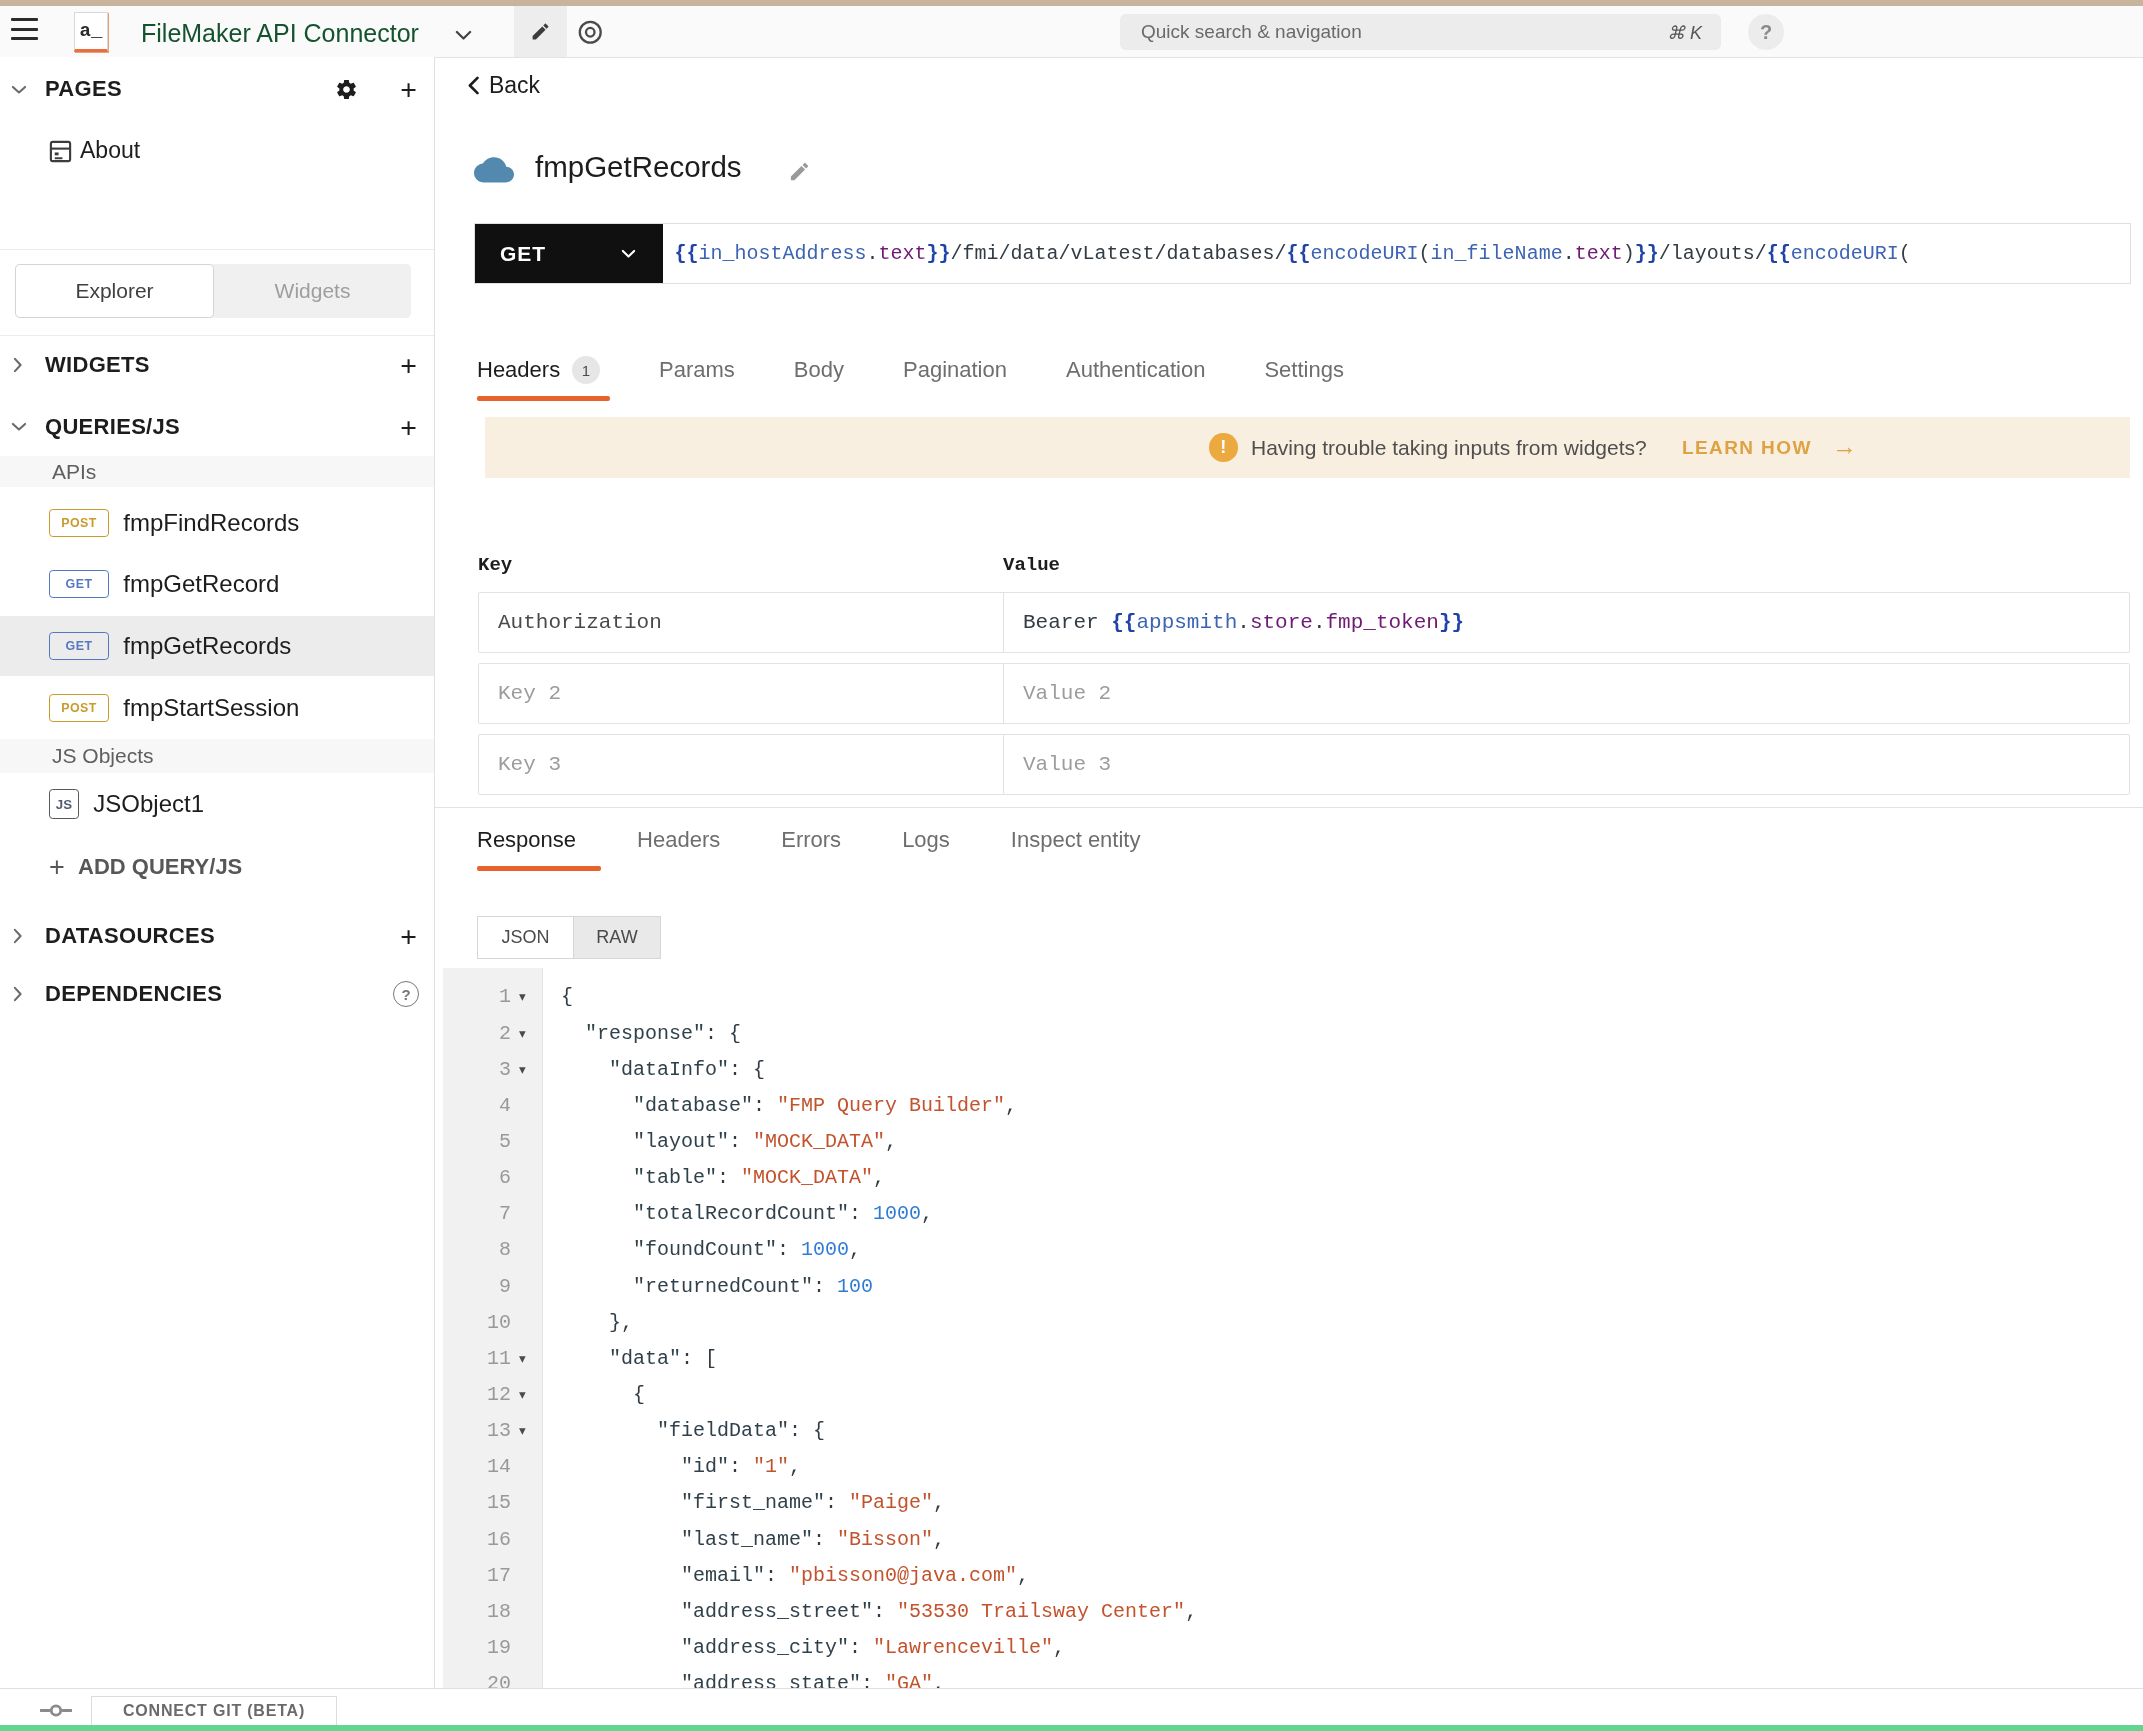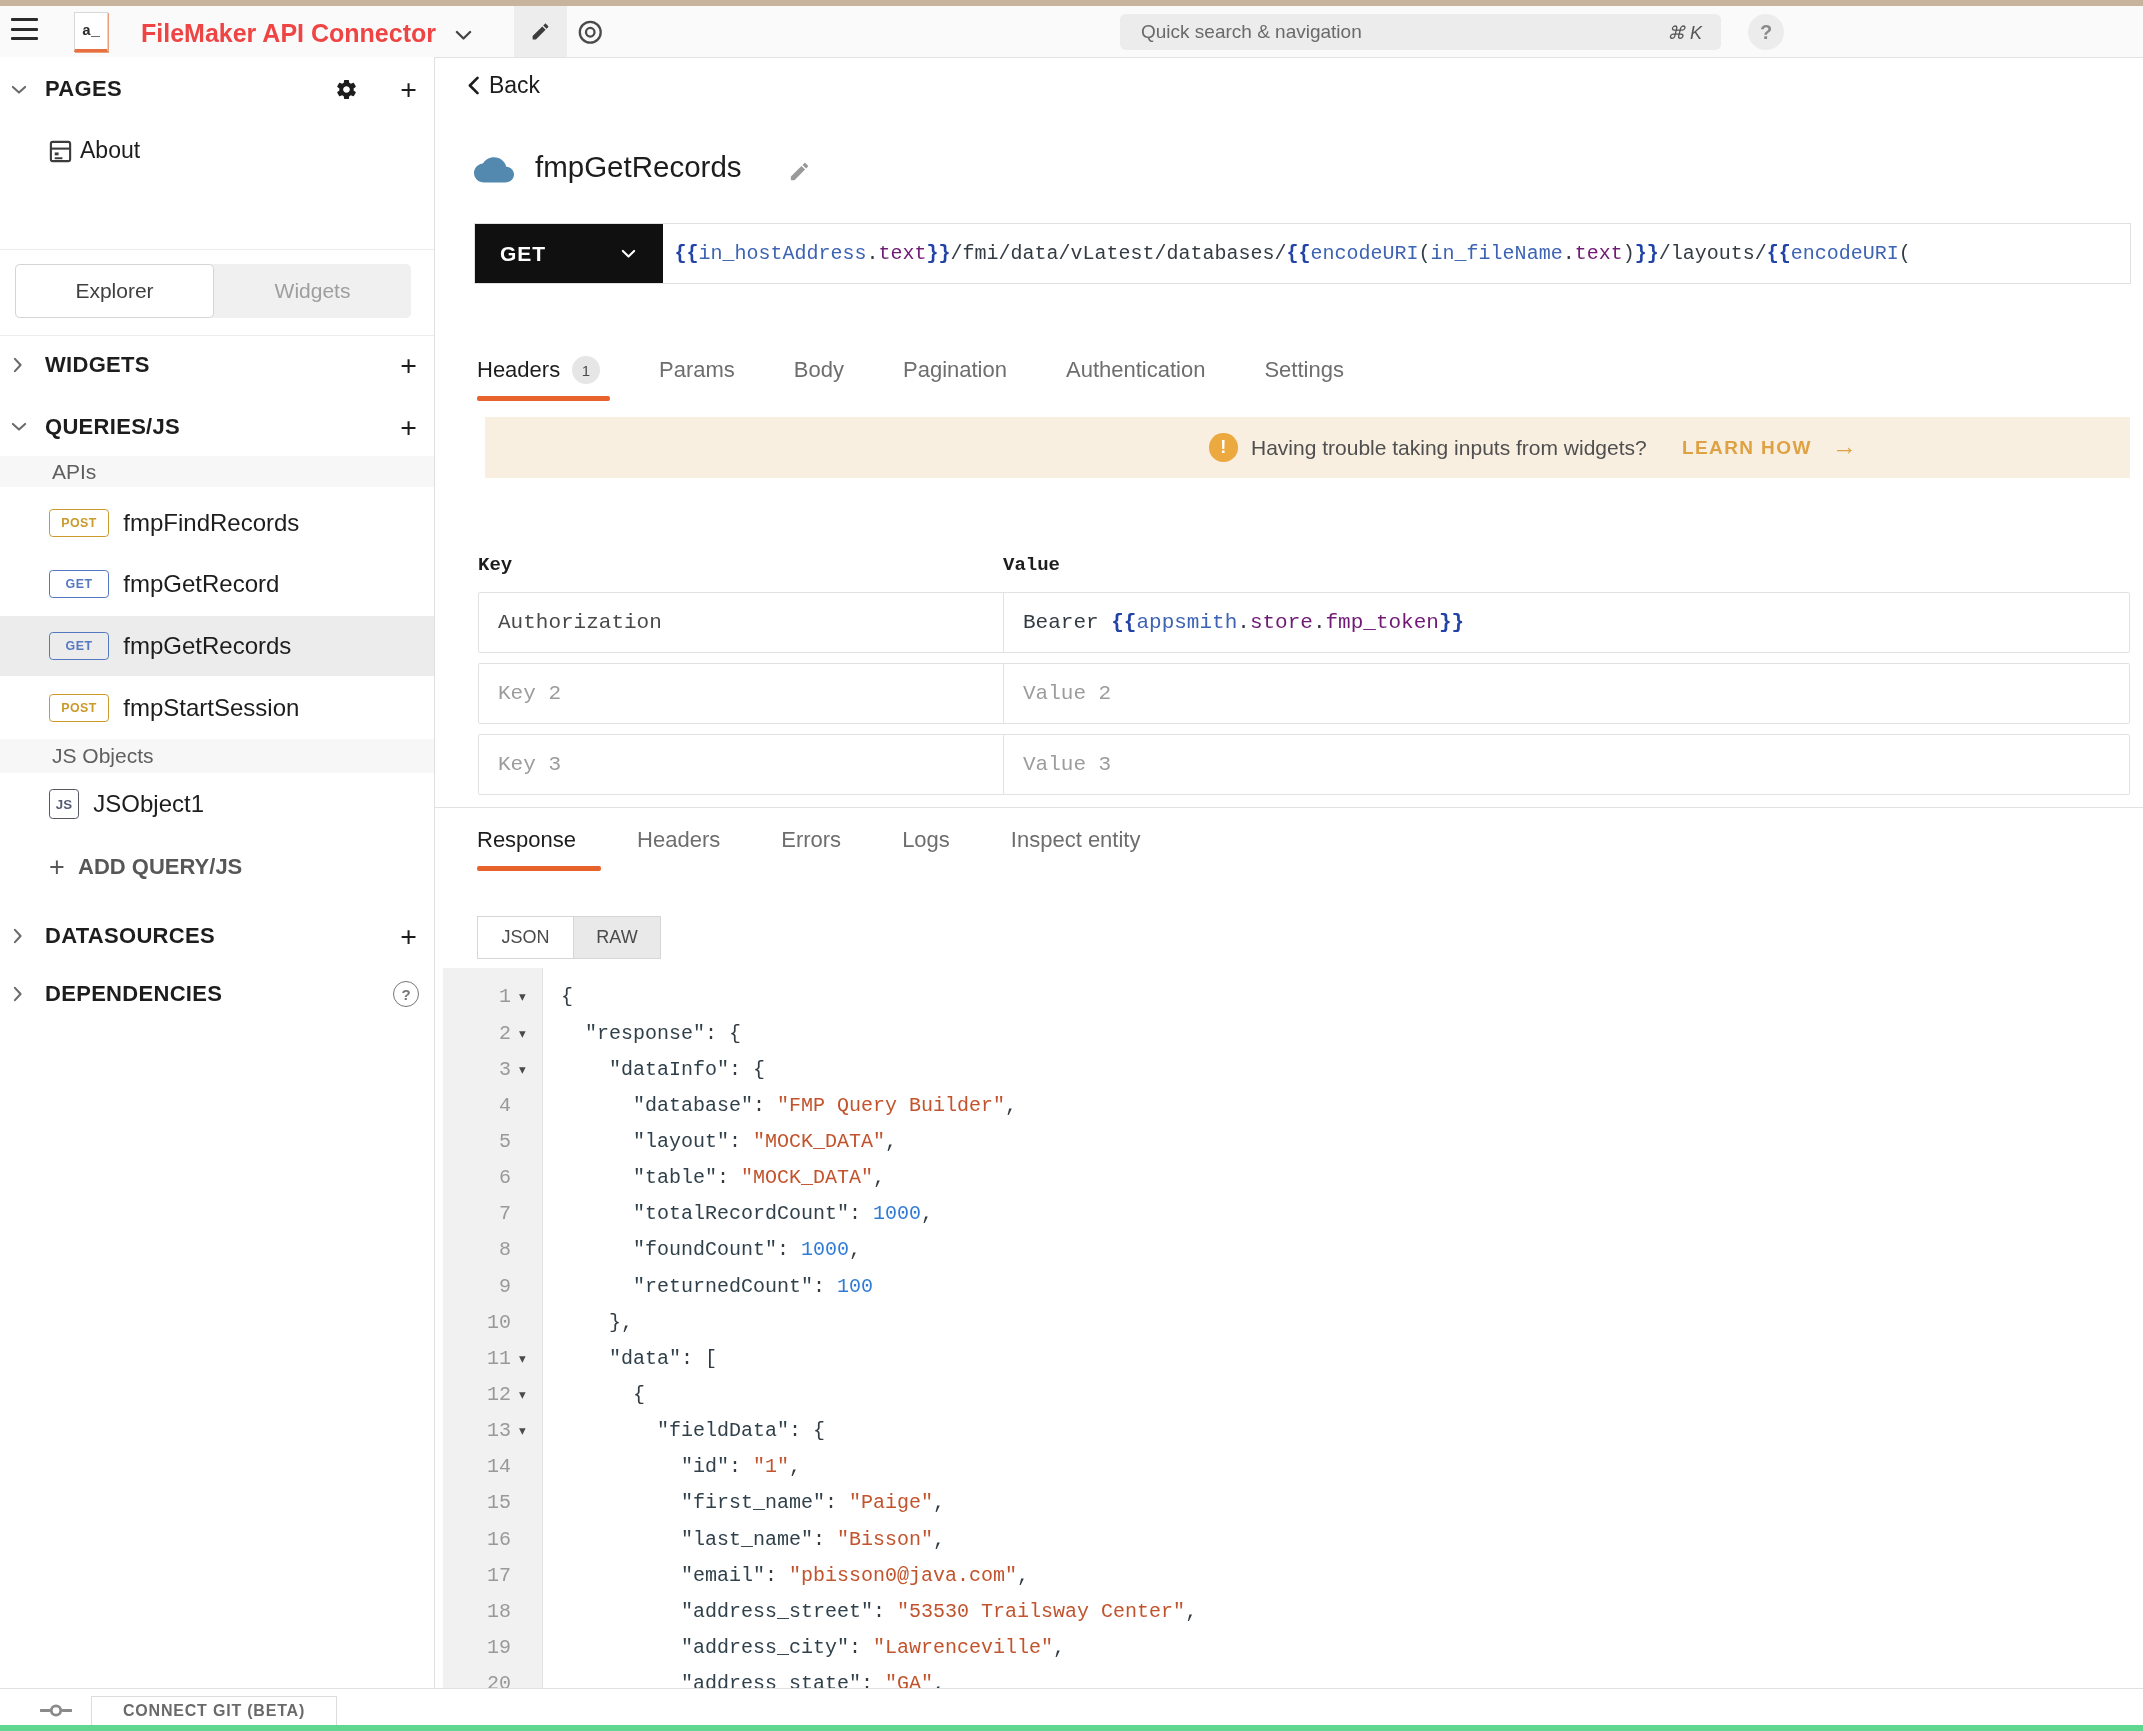--- a/index.html
+++ b/index.html
@@ -8,22 +8,22 @@
   .abs{position:absolute;}
   svg{display:block;}
 
   
   .top-strip{position:absolute;left:0;top:0;width:100%;height:5.7px;background:#c8b49c;}
   .topbar{position:absolute;left:0;top:5.7px;width:100%;height:51px;background:#fafafa;border-bottom:1px solid #e3e3e3;}
   .hamburger{position:absolute;left:11.4px;top:12.4px;width:27px;height:25px;cursor:pointer;}
   .hamburger span{display:block;width:27px;height:2.9px;background:#2b2b2b;border-radius:1px;margin-bottom:6.7px;}
   .app-icon{position:absolute;left:74px;top:6.7px;width:32px;height:36px;background:#fff;border:1px solid #d8d8d8;
             border-bottom:3.8px solid #e87040;box-shadow:1px 1px 0 #e8a07a;display:flex;align-items:center;justify-content:center;
-            font-family:"Liberation Mono",monospace;font-weight:700;font-size:15px;color:#2b2b2b;}
-  .app-title{position:absolute;left:141px;top:13.3px;font-size:25px;font-weight:700;color:#ef4444;}
+            font-family:"Liberation Mono",monospace;font-weight:700;font-size:19px;color:#2b2b2b;}
+  .app-title{position:absolute;left:141px;top:13.3px;font-size:25px;font-weight:400;color:#14532d;}
   .title-chevron{position:absolute;left:455px;top:24px;}
   .edit-mode-btn{position:absolute;left:514px;top:0;width:53px;height:51px;background:#ededed;display:flex;align-items:center;justify-content:center;cursor:pointer;}
   .preview-btn{position:absolute;left:576px;top:12.4px;width:28.5px;height:28.5px;cursor:pointer;}
   .search-box{position:absolute;left:1120px;top:8.6px;width:601px;height:36px;background:#ececec;border-radius:5.7px;cursor:text;}
   .search-ph{position:absolute;left:21px;top:6.7px;font-size:19px;color:#6a6a6a;}
   .search-kbd{position:absolute;right:19px;top:7.6px;font-size:18px;color:#555;font-style:italic;}
   .help-btn{position:absolute;left:1748px;top:8.6px;width:36px;height:36px;border-radius:50%;background:#ececec;
             color:#8a8a8a;font-size:20px;font-weight:700;display:flex;align-items:center;justify-content:center;cursor:pointer;}
 
   

